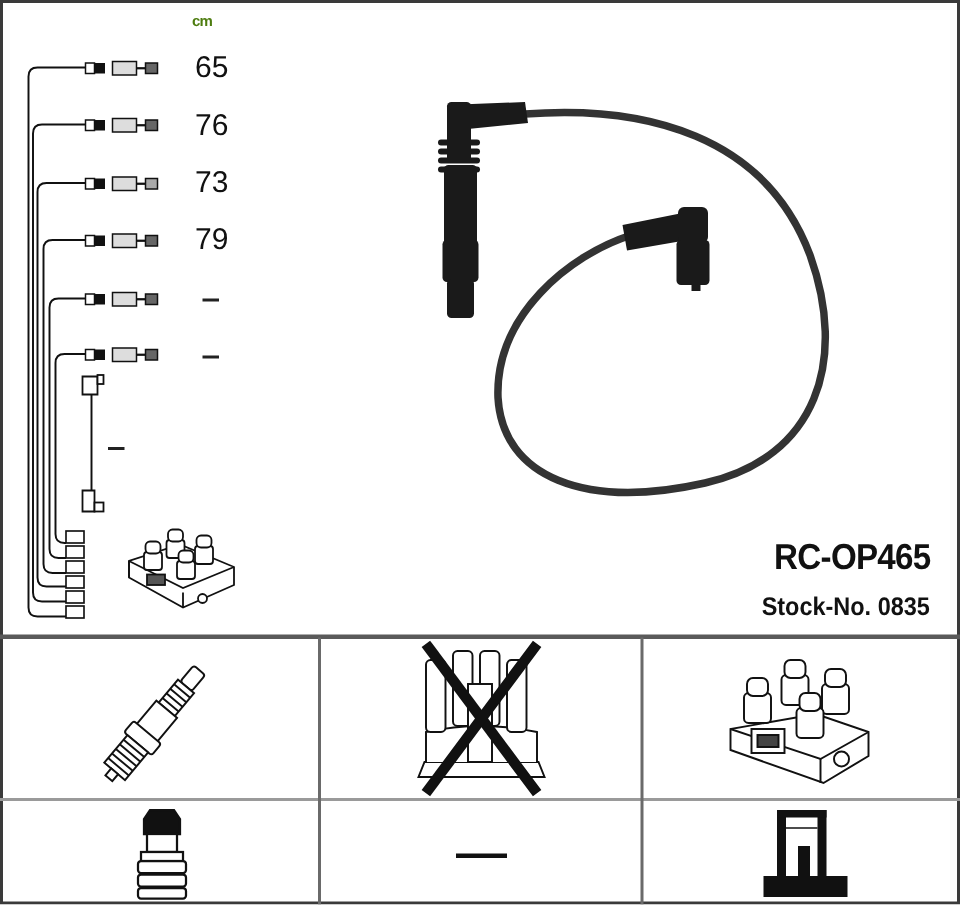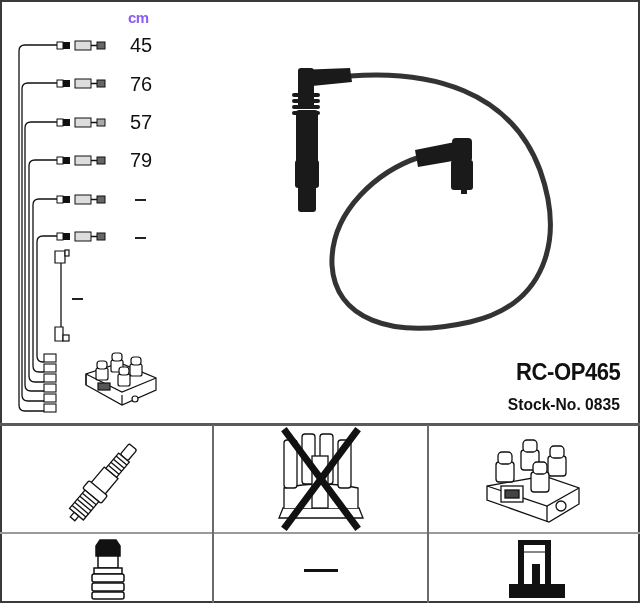--- a/index.html
+++ b/index.html
@@ -1,41 +1,41 @@
 <!DOCTYPE html>
 <html><head>
 <meta charset="utf-8">
 <style>
   html, body { margin: 0; padding: 0; background: #ffffff; }
   body { width: 640px; height: 603px; position: relative; overflow: hidden; font-family: "Liberation Sans", sans-serif; }
   .frame { position: absolute; left: 0; top: 0; width: 640px; height: 603px; box-sizing: border-box; border: 2px solid #3a3a3a; }
   .hsep { position: absolute; left: 0; width: 640px; background: #5a5a5a; }
   .vsep { position: absolute; width: 2px; background: #6a6a6a; }
-  .unit { position: absolute; left: 128px; top: 9px; font-weight: bold; font-size: 15px; color: #8b5cf6; letter-spacing: -0.5px; }
+  .unit { position: absolute; left: 128px; top: 9px; font-weight: bold; font-size: 10px; color: #4d7c0f; letter-spacing: -0.5px; }
   .len { position: absolute; left: 130px; font-size: 20px; color: #111; }
   .dash { position: absolute; height: 2px; width: 11px; background: #222; }
   .title { position: absolute; right: 20px; top: 358px; font-weight: bold; font-size: 24px; color: #111; letter-spacing: -0.5px; transform: scaleX(0.92); transform-origin: right; }
   .stock { position: absolute; right: 20px; top: 395px; font-weight: bold; font-size: 17px; color: #111; transform: scaleX(0.92); transform-origin: right; }
   svg { position: absolute; overflow: visible; }
   .cell { position: absolute; }
 </style>
 </head>
 <body>
 
 <div class="frame"></div>
 
 <div class="hsep" style="top:423px;height:3px;"></div>
 <div class="hsep" style="top:532px;height:2px;background:#9a9a9a;"></div>
 <div class="vsep" style="left:212px;top:425px;height:178px;"></div>
 <div class="vsep" style="left:427px;top:425px;height:178px;"></div>
 
 <div class="unit">cm</div>
-<div class="len" style="top:34px;">45</div>
+<div class="len" style="top:34px;">65</div>
 <div class="len" style="top:73px;text-align:center;">76</div>
-<div class="len" style="top:111px;">57</div>
+<div class="len" style="top:111px;">73</div>
 <div class="len" style="top:149px;">79</div>
 <div class="dash" style="left:135px;top:199px;"></div>
 <div class="dash" style="left:135px;top:237px;"></div>
 <div class="dash" style="left:72px;top:298px;"></div>
 
 <svg width="640" height="603" style="left:0;top:0;">
   <g fill="none" stroke="#111" stroke-width="1.3">
 
     <path d="M57,45 H25 Q19,45 19,51 V405 Q19,411 25,411 H44"></path>
     <path d="M57,83 H28 Q22,83 22,89 V395 Q22,401 28,401 H44"></path>

